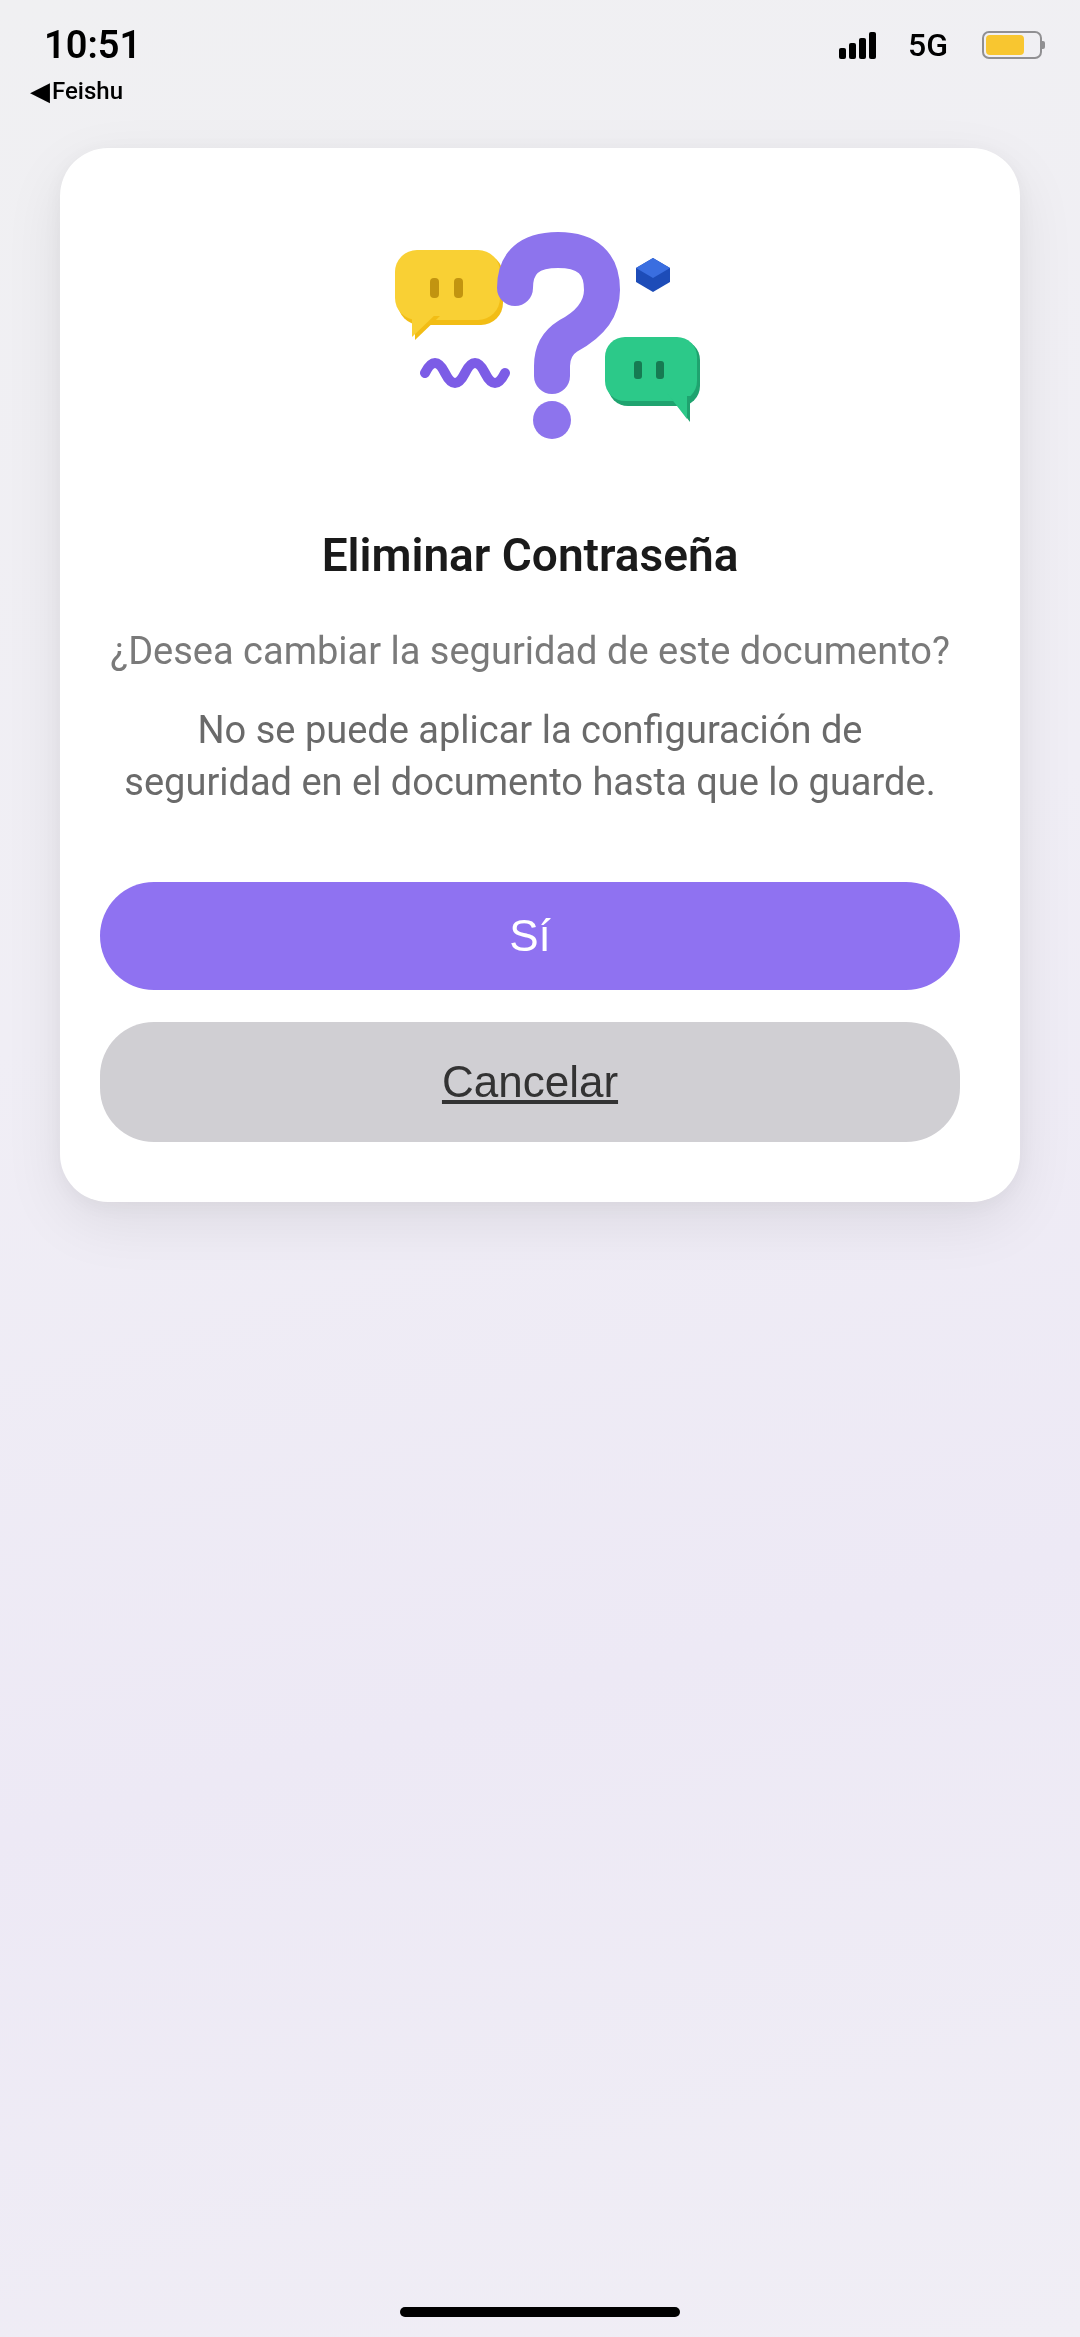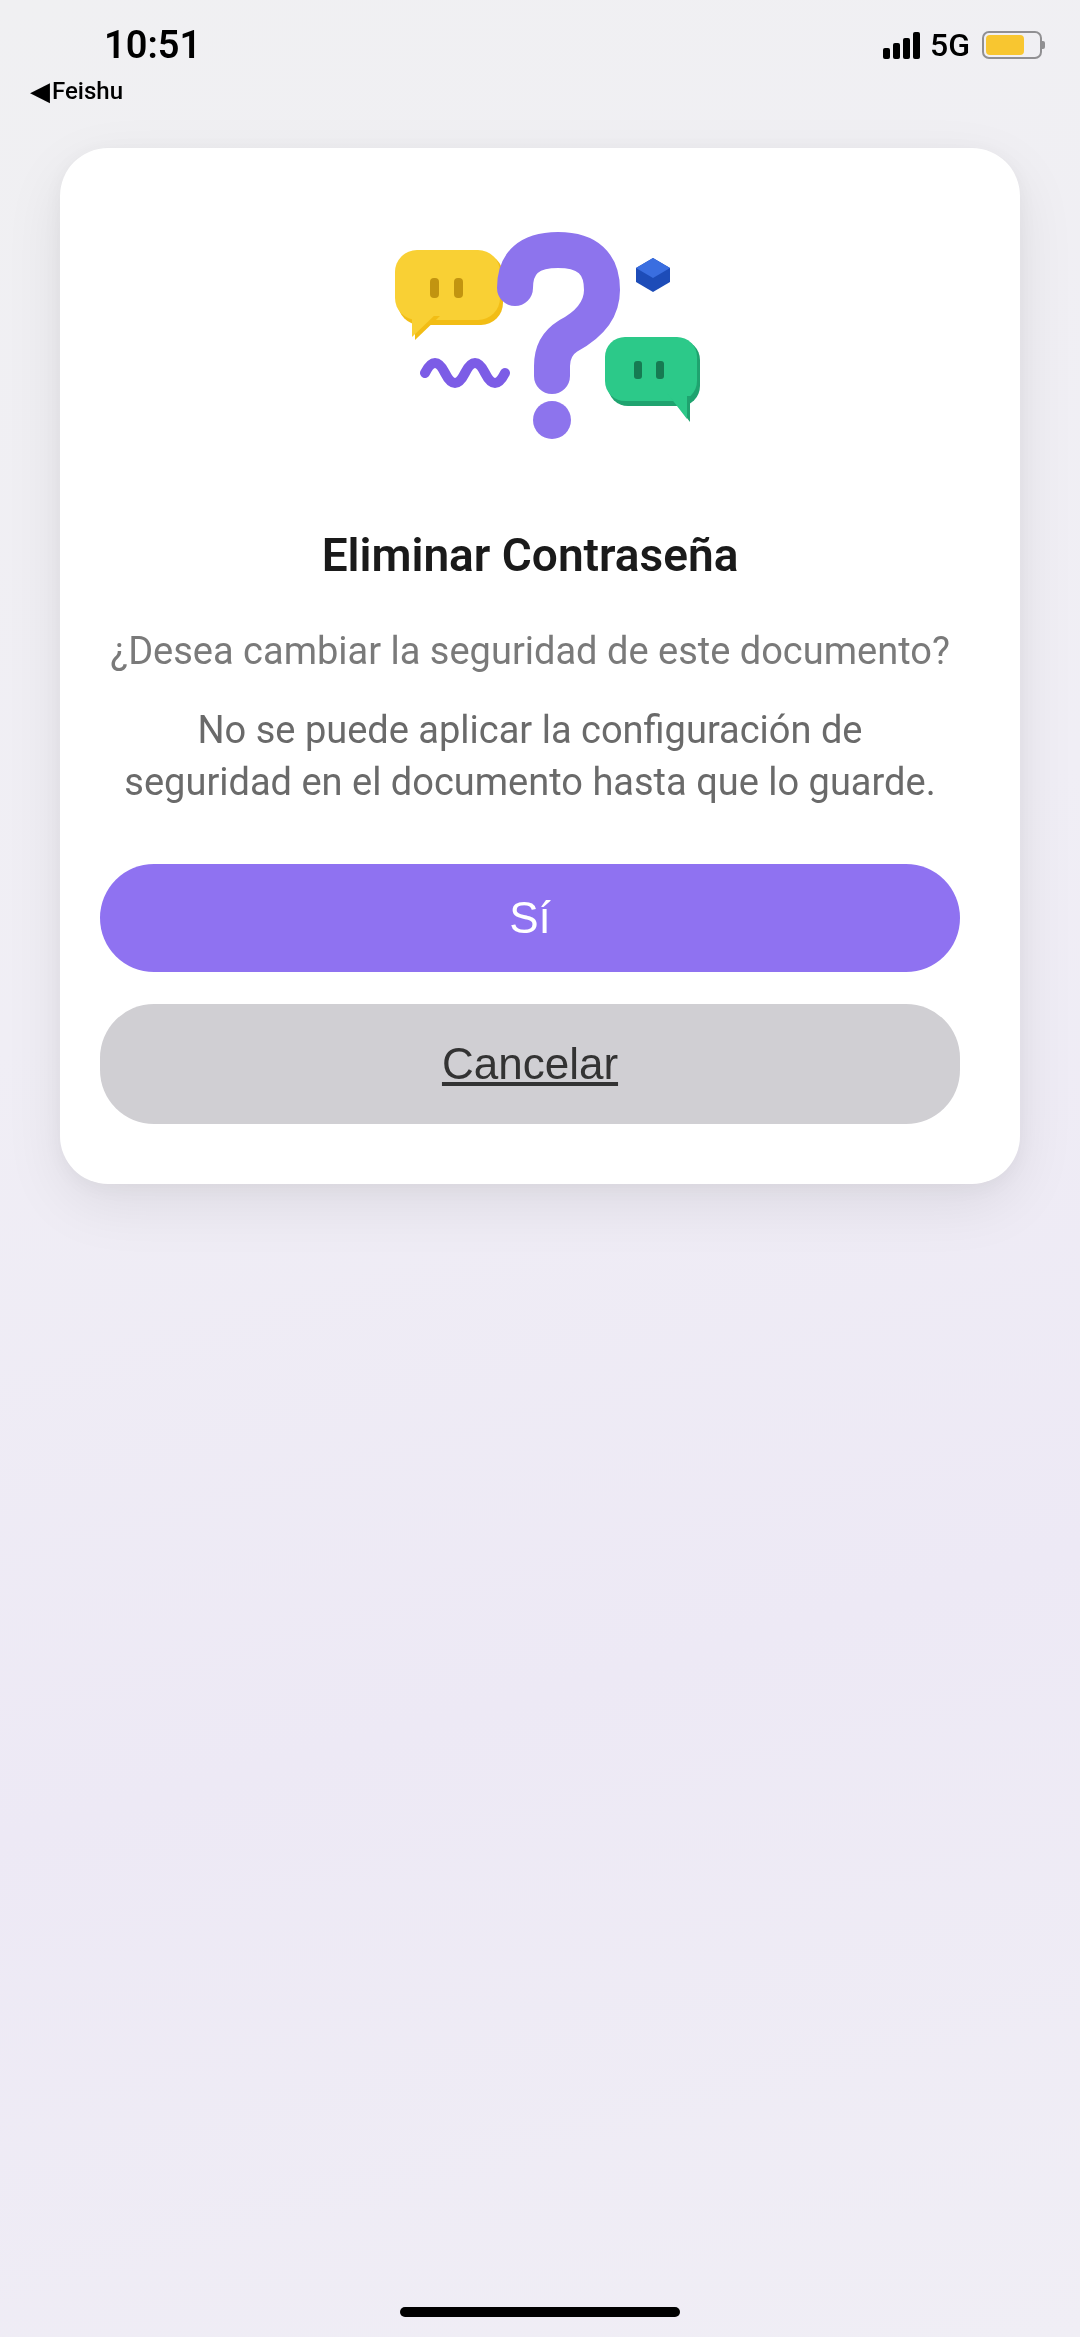--- a/index.html
+++ b/index.html
@@ -14,34 +14,34 @@
       font-family: -apple-system, BlinkMacSystemFont, "Segoe UI", Roboto, Helvetica, Arial, sans-serif;
       background: linear-gradient(165deg, #f0f0f2 0%, #f0eef5 40%, #ede9f5 70%, #f0eef5 100%);
       position: relative;
       overflow: hidden;
     }
     
     .status-bar {
       display: flex;
       justify-content: space-between;
       align-items: center;
-      padding: 20px 38px 0 104px;
+      padding: 20px 38px 0 44px;
       height: 70px;
     }
     
     .status-time {
       font-size: 38px;
       font-weight: 600;
       color: #000;
     }
     
     .status-right {
       display: flex;
       align-items: center;
-      gap: 6px;
+      gap: 28px;
     }
     
     .signal-bars {
       display: flex;
       align-items: flex-end;
       gap: 3px;
       height: 28px;
     }
     
     .signal-bars span {
@@ -159,21 +159,21 @@
     
     .button-primary {
       width: 100%;
       height: 108px;
       background: #8f72f1;
       border: none;
       border-radius: 54px;
       font-size: 44px;
       font-weight: 500;
       color: #fff;
-      margin-top: 56px;
+      margin-top: 74px;
       cursor: pointer;
       display: flex;
       align-items: center;
       justify-content: center;
     }
     
     .button-secondary {
       width: 100%;
       height: 120px;
       background: #d0cfd3;

